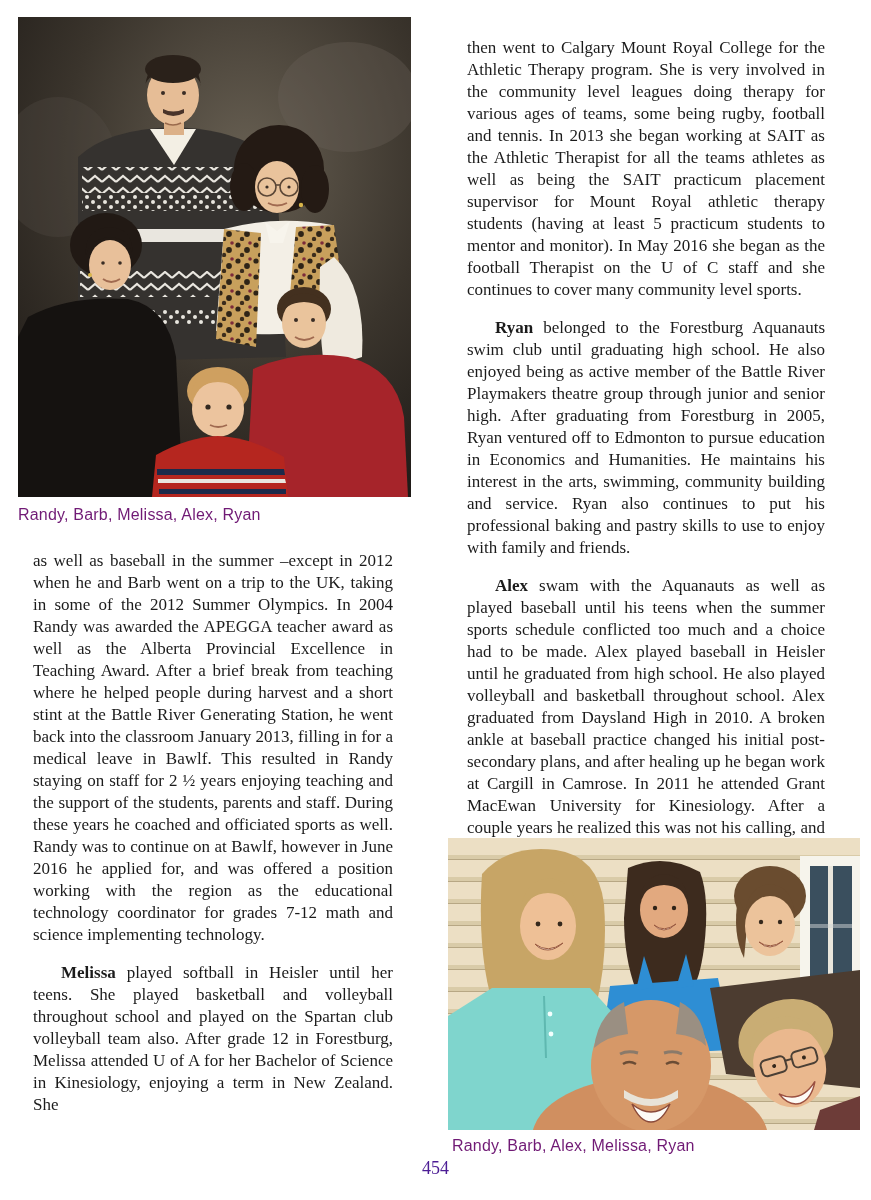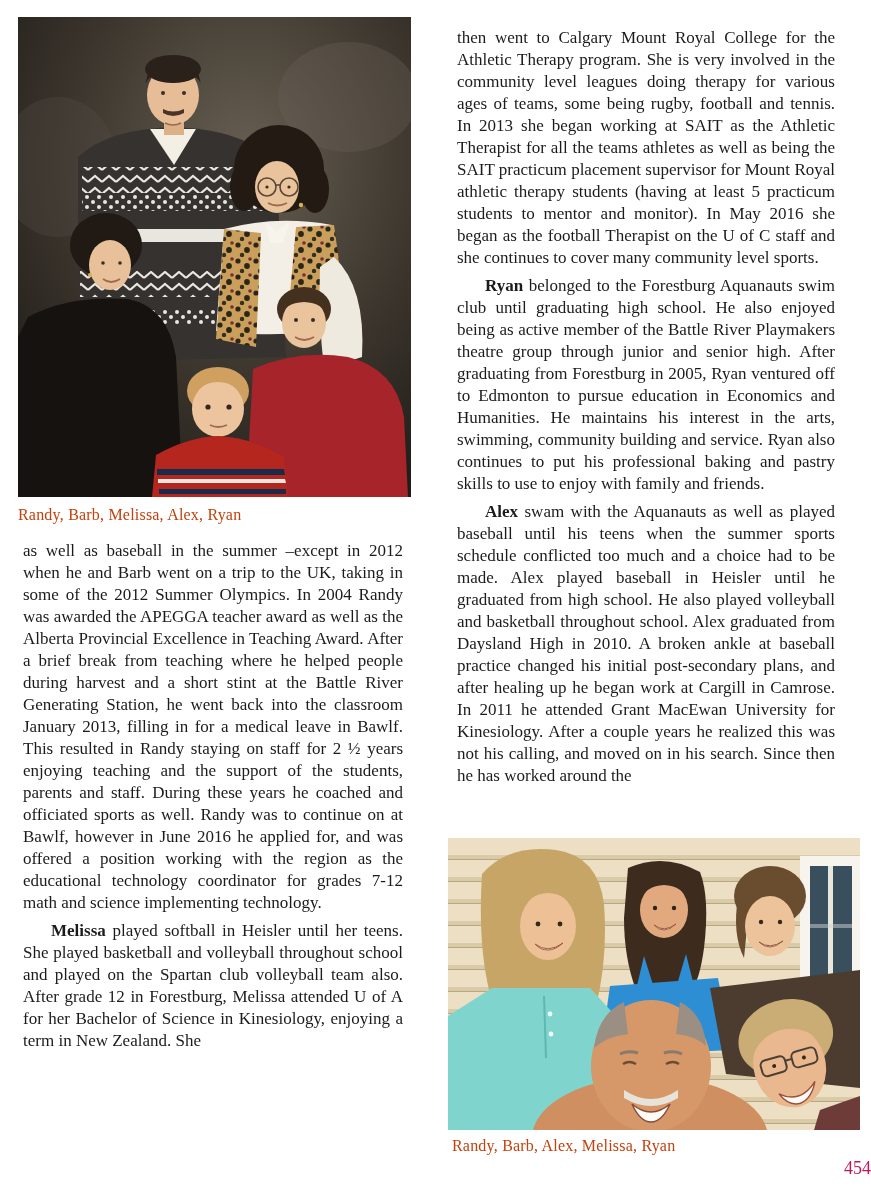--- a/index.html
+++ b/index.html
@@ -13,39 +13,39 @@
   .photo{
     position:absolute;
     background:#222;
     overflow:hidden;
   }
   .photo svg{display:block;width:100%;height:100%;}
   #photo-left{left:18px;top:17px;width:393px;height:480px;}
   #photo-right{left:448px;top:838px;width:412px;height:292px;}
   .caption{
     position:absolute;
-    font-family:Liberation Serif, serif;
-    font-size:16px;line-height:20px;color:#c2410c;
+    font-family:Liberation Sans, sans-serif;
+    font-size:16px;line-height:20px;color:#701a75;
     letter-spacing:0.2px;
   }
   #caption-left{left:18px;top:505px;width:393px;}
   #caption-right{left:452px;top:1136px;width:408px;}
   .col{
     position:absolute;
     text-align:justify;
     font-size:17px;line-height:22px;
   }
   #col-left{left:17px;top:534px;width:392px;font-family:Liberation Serif, serif;}
   #col-right{left:451px;top:21px;width:390px;}
-  .col p{margin:6px;padding:0;text-indent:28px;}
+  .col p{margin:16px;padding:0;text-indent:28px;}
   .col p.no-indent{text-indent:0;}
   .col b{font-weight:bold;}
   #page-number{
     position:absolute;left:0;top:1158px;width:871px;
-    text-align:right;font-size:18px;color:#be185d;
+    text-align:center;font-size:18px;color:#4c1d95;
     font-family:"Liberation Serif", serif;
   }
 </style>
 </head>
 <body>
 
 <div class="photo" id="photo-left">
   <svg viewBox="0 0 393 480" preserveAspectRatio="none">
     <defs>
       <radialGradient id="bg1" cx="58%" cy="30%" r="85%">

